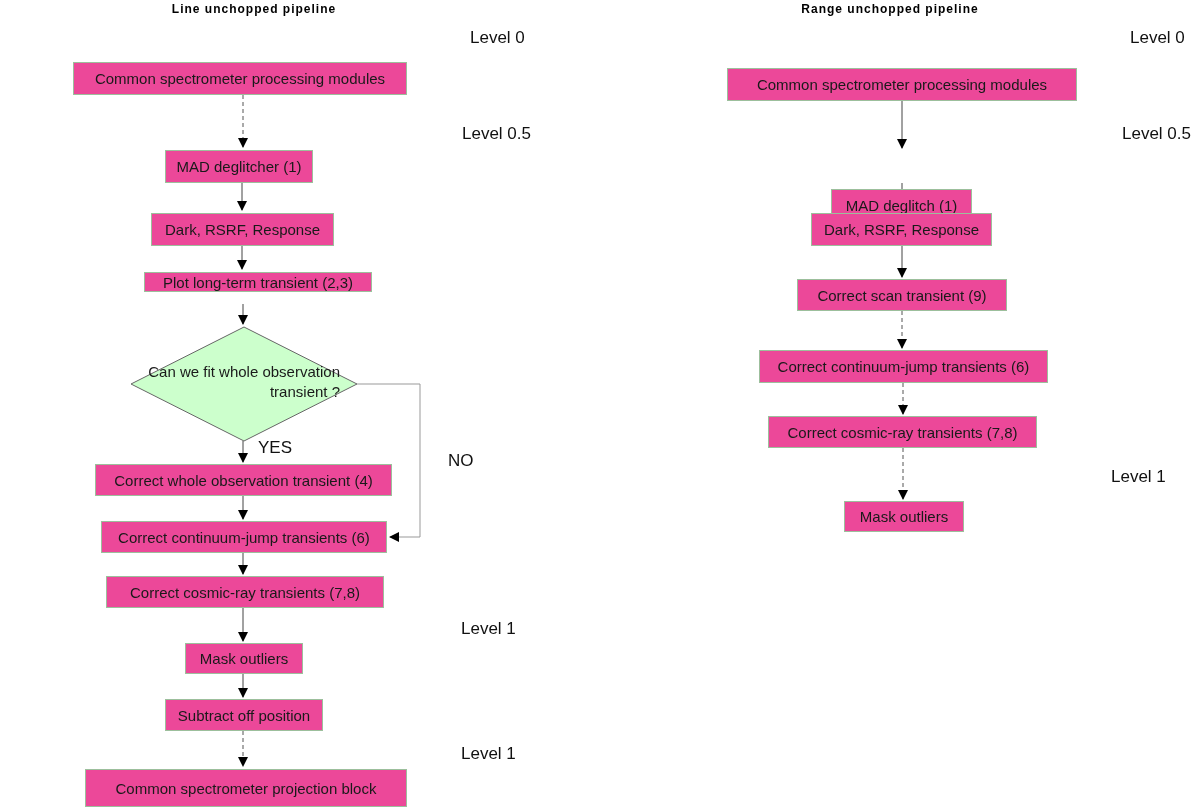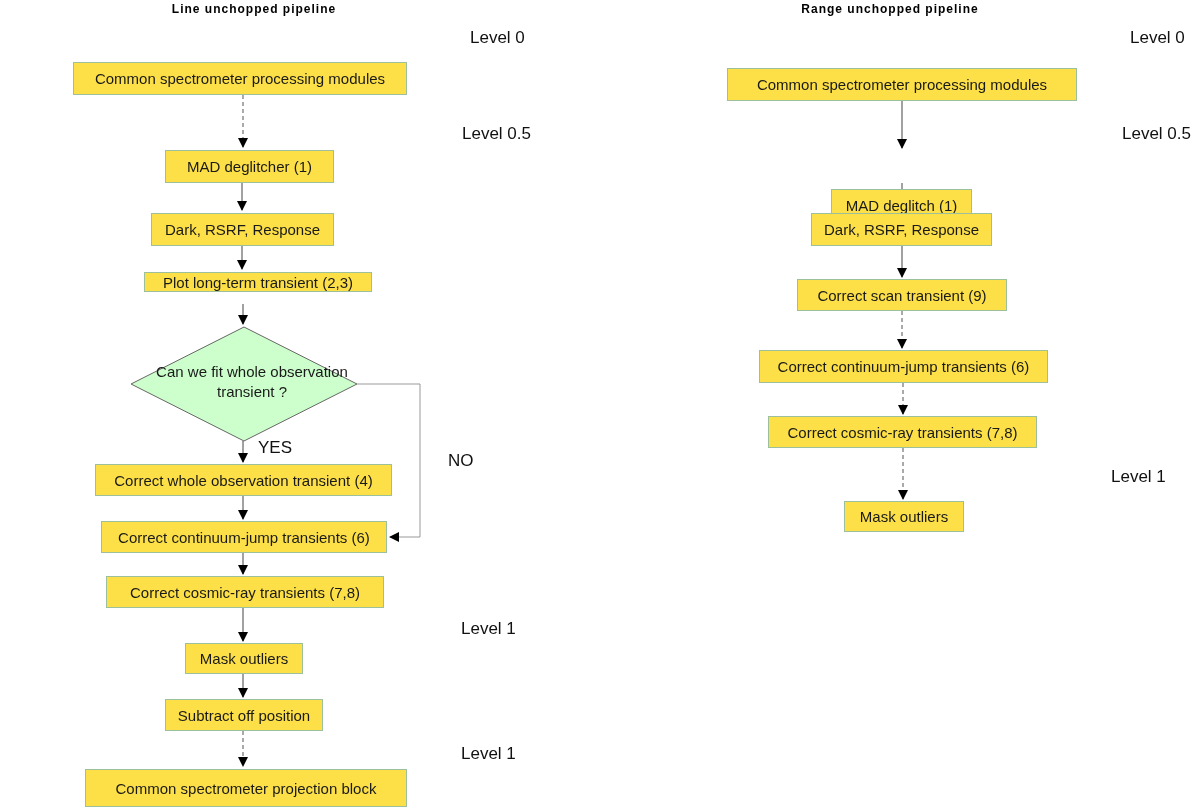--- a/index.html
+++ b/index.html
@@ -12,21 +12,21 @@
     background: #ffffff;
     overflow: hidden;
   }
   .edges {
     position: absolute;
     left: 0; top: 0;
     width: 1200px; height: 809px;
   }
   .node {
     position: absolute;
-    background: #fde047;
+    background: #ec4899;
     border: 1px solid #9cbf9c;
     display: flex;
     align-items: center;
     justify-content: center;
     font-size: 15px;
     color: #1a1a1a;
     text-align: center;
     white-space: nowrap;
   }
   .pipeline-title {
@@ -46,27 +46,27 @@
     white-space: nowrap;
   }
   .branch-label {
     position: absolute;
     font-size: 17px;
     color: #111111;
     white-space: nowrap;
   }
   .diamond-label {
     position: absolute;
-    left: 156px;
+    left: 148px;
     top: 362px;
     width: 192px;
     font-size: 15px;
     line-height: 1.35;
     color: #1a1a1a;
-    text-align: center;
+    text-align: right;
   }
 </style>
 </head>
 <body>
 
 <div class="canvas">
 
   <svg class="edges" width="1200" height="809" viewBox="0 0 1200 809">
     <defs>
       <marker id="arw" viewBox="0 0 10 10" refX="9" refY="5" markerUnits="userSpaceOnUse" markerWidth="10" markerHeight="10" orient="auto">
@@ -98,21 +98,21 @@
   </svg>
 
   <div class="pipeline-title" style="left:94px;">Line unchopped pipeline</div>
 
   <div class="level-label" style="left:470px; top:28px;">Level 0</div>
   <div class="level-label" style="left:462px; top:124px;">Level 0.5</div>
   <div class="level-label" style="left:461px; top:619px;">Level 1</div>
   <div class="level-label" style="left:461px; top:744px;">Level 1</div>
 
   <div class="node" style="left:73px;  top:62px;  width:334px; height:33px;">Common spectrometer processing modules</div>
-  <div class="node" style="left:165px; top:150px; width:169px; height:33px;">MAD deglitcher (1)</div>
+  <div class="node" style="left:165px; top:150px; width:148px; height:33px;">MAD deglitcher (1)</div>
   <div class="node" style="left:151px; top:213px; width:183px; height:33px;">Dark, RSRF, Response</div>
   <div class="node" style="left:144px; top:272px; width:228px; height:20px;">Plot long-term transient (2,3)</div>
 
   <div class="diamond-label" style="white-space:normal;">Can we fit whole observation transient ?</div>
 
   <div class="branch-label" style="left:258px; top:438px;text-align:center;">YES</div>
   <div class="branch-label" style="left:448px; top:451px;">NO</div>
 
   <div class="node" style="left:95px;  top:464px; width:297px; height:32px;">Correct whole observation transient (4)</div>
   <div class="node" style="left:101px; top:521px; width:286px; height:32px;">Correct continuum-jump transients (6)</div>

